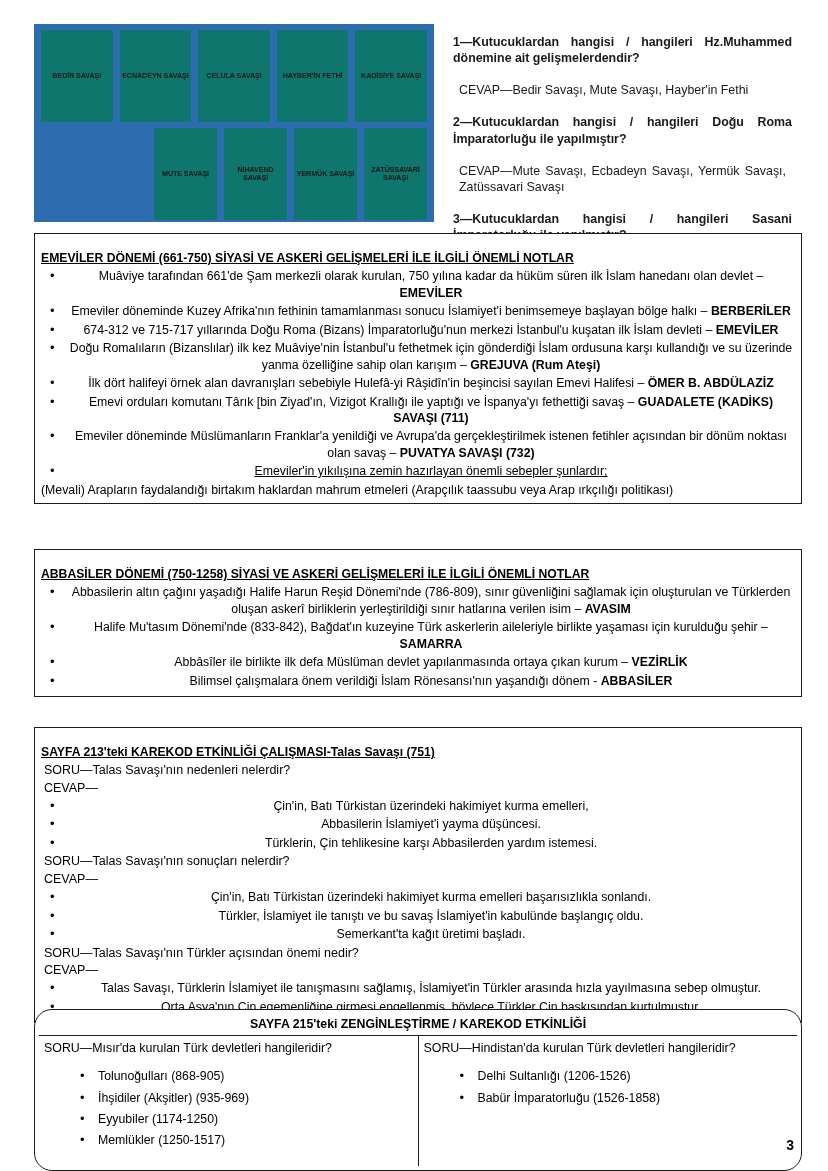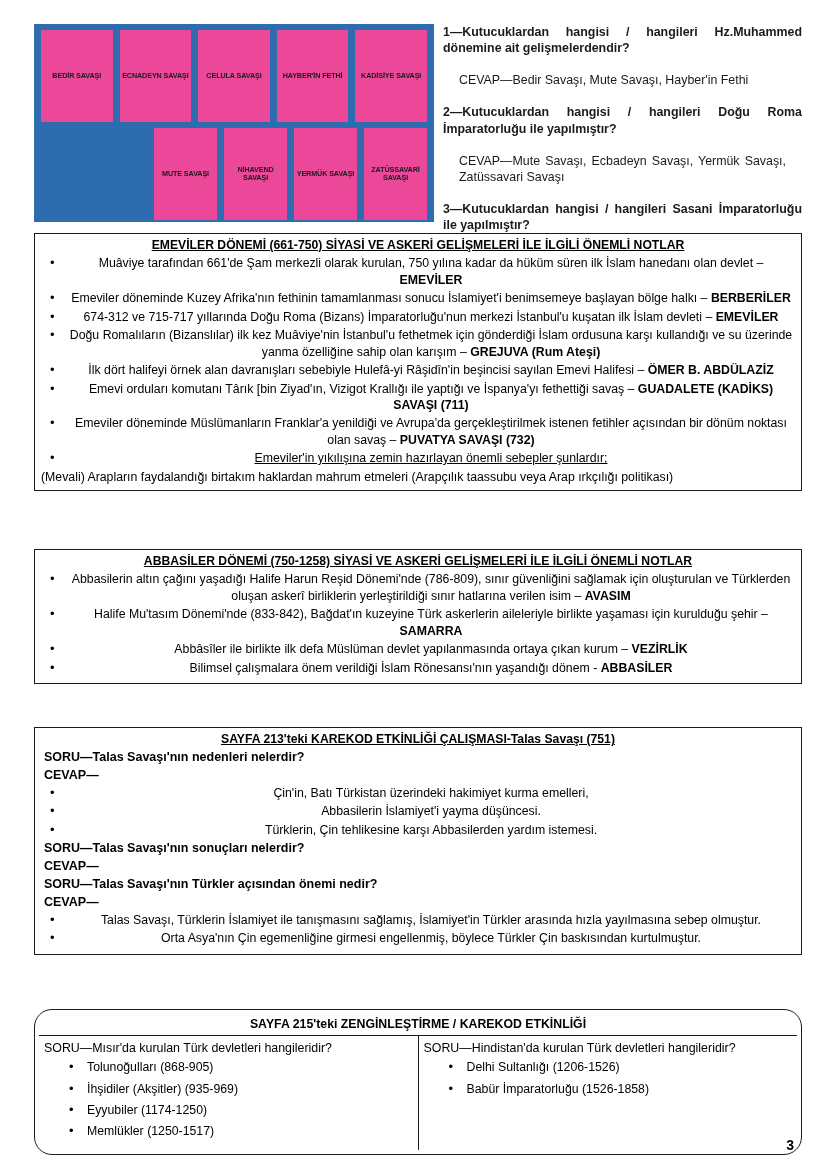--- a/index.html
+++ b/index.html
@@ -56,21 +56,21 @@
     padding: 0 5px;
     gap: 7px;
   }
   .diagram-row.row-bottom {
     top: 102px;
     padding: 0 5px 0 118px;
     gap: 7px;
   }
   .war-box {
     flex: 1 1 0;
-    background: #ec4899;
+    background: #0f766e;
     display: flex;
     align-items: center;
     justify-content: center;
     text-align: center;
     font-size: 7.2px;
     font-weight: bold;
     letter-spacing: -0.1px;
     color: #1a1a1a;
     line-height: 1.1;
     padding: 20px 1px;
@@ -83,44 +83,44 @@
     top: 0;
     width: 359px;
     font-size: 12.4px;
     line-height: 1.30;
     color: #1a1a1a;
   }
   .qa-q {
     font-weight: bold;
     text-align: justify;
     text-align-last: left;
-    margin: 0;
+    margin: 10px;
   }
   .qa-a {
     text-align: justify;
     text-align-last: left;
     margin: 16px;
   }
 
   
   .sec {
     position: absolute;
     left: 34px;
     width: 768px;
     border: 1.3px solid #1a1a1a;
     box-sizing: border-box;
     padding: 3px 6px 5px 6px;
     background: #fff;
   }
   .sec-title {
-    text-align: center;
+    text-align: left;
     font-weight: bold;
     font-size: 12.2px;
     text-decoration: underline;
-    margin: 1px 0 2px 0;
+    margin: 14px 0 2px 0;
     line-height: 1.25;
   }
 
   ul.bullets {
     list-style: none;
     margin: 0;
     padding: 0;
   }
   ul.bullets > li {
     position: relative;
@@ -146,21 +146,21 @@
     line-height: 1.34;
     margin: 1px 0 0 0;
     padding-left: 0;
   }
   .sub-indent {
     padding-left: 72px;
   }
 
   .qline {
     font-size: 12.5px;
-    font-weight: bold;
+    font-weight: normal;
     line-height: 1.35;
     margin: 1px 0 1px 3px;
   }
 
   
   .split {
     display: flex;
     width: 100%;
     box-sizing: border-box;
   }
@@ -173,21 +173,21 @@
     border-right: 1.3px solid #1a1a1a;
   }
   .split-head {
     font-size: 12.4px;
     font-weight: normal;
     line-height: 1.3;
     margin: 1px 0 3px 0;
   }
   ul.sub-bullets {
     list-style: none;
-    margin: 1px;
+    margin: 12px;
     padding: 0 0 0 40px;
   }
   ul.sub-bullets > li {
     position: relative;
     font-size: 12.3px;
     line-height: 1.32;
     margin-bottom: 5px;
     padding-left: 2px;
   }
   ul.sub-bullets > li::before {
@@ -280,20 +280,25 @@
     <p class="qline">SORU—Talas Savaşı'nın nedenleri nelerdir?</p>
     <p class="qline">CEVAP—</p>
     <ul class="bullets">
       <li>Çin'in, Batı Türkistan üzerindeki hakimiyet kurma emelleri,</li>
       <li>Abbasilerin İslamiyet'i yayma düşüncesi.</li>
       <li>Türklerin, Çin tehlikesine karşı Abbasilerden yardım istemesi.</li>
     </ul>
 
     <p class="qline">SORU—Talas Savaşı'nın sonuçları nelerdir?</p>
     <p class="qline">CEVAP—</p>
+    <ul class="bullets">
+      <li>Çin'in, Batı Türkistan üzerindeki hakimiyet kurma emelleri başarısızlıkla sonlandı.</li>
+      <li>Türkler, İslamiyet ile tanıştı ve bu savaş İslamiyet'in kabulünde başlangıç oldu.</li>
+      <li>Semerkant'ta kağıt üretimi başladı.</li>
+    </ul>
 
     <p class="qline">SORU—Talas Savaşı'nın Türkler açısından önemi nedir?</p>
     <p class="qline">CEVAP—</p>
     <ul class="bullets">
       <li>Talas Savaşı, Türklerin İslamiyet ile tanışmasını sağlamış, İslamiyet'in Türkler arasında hızla yayılmasına sebep olmuştur.</li>
       <li>Orta Asya'nın Çin egemenliğine girmesi engellenmiş, böylece Türkler Çin baskısından kurtulmuştur.</li>
     </ul>
   </div>
 
   <div class="sec table-sec" id="sec-karekod215" style="top:1009px;">

